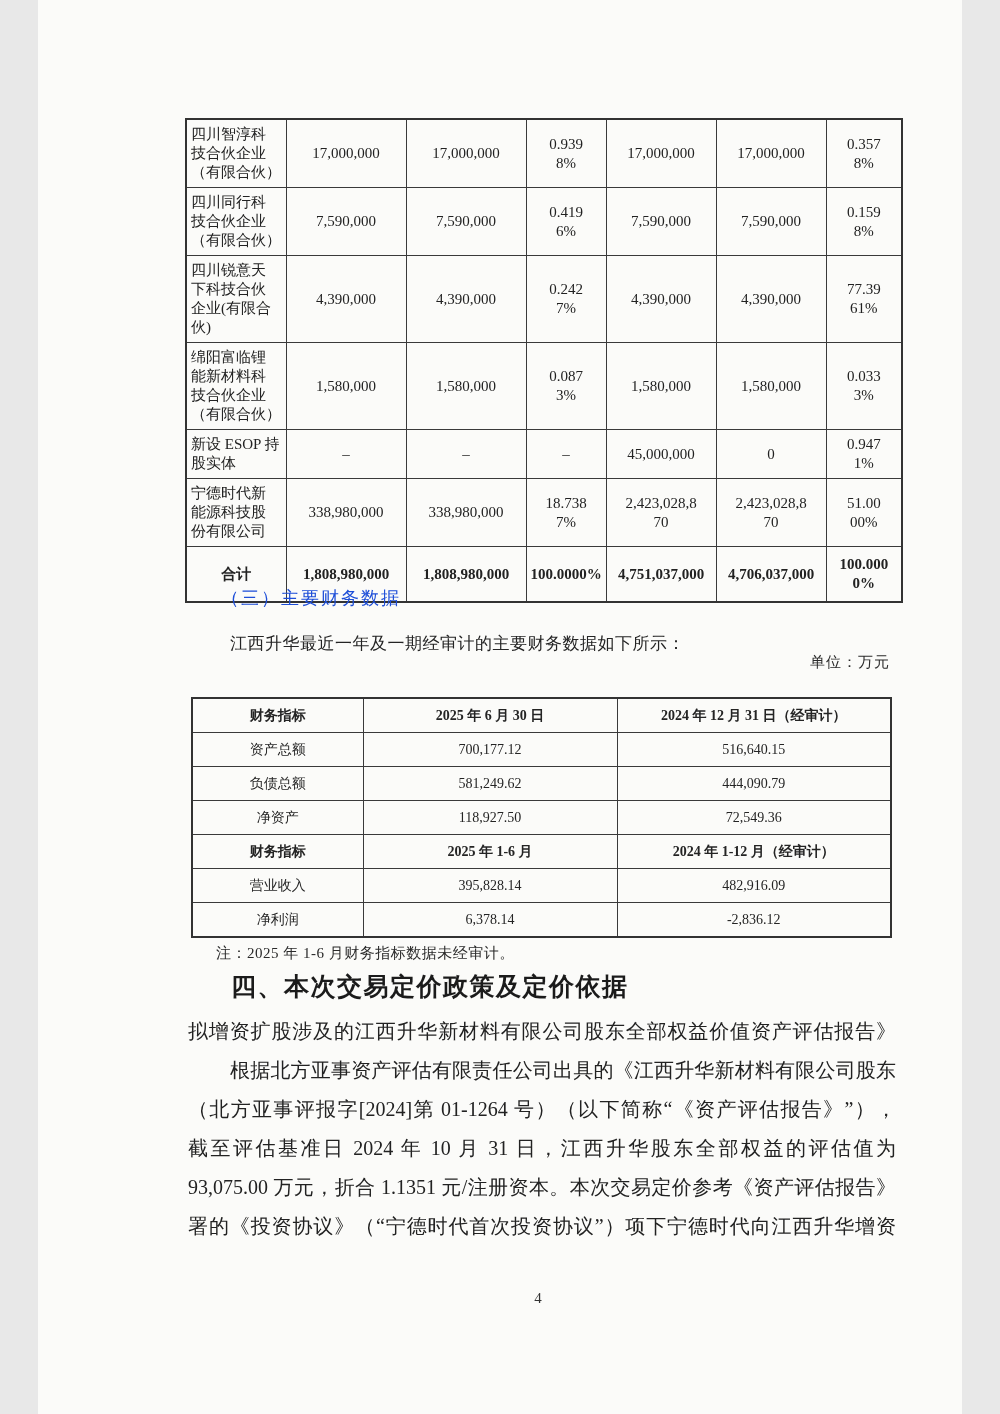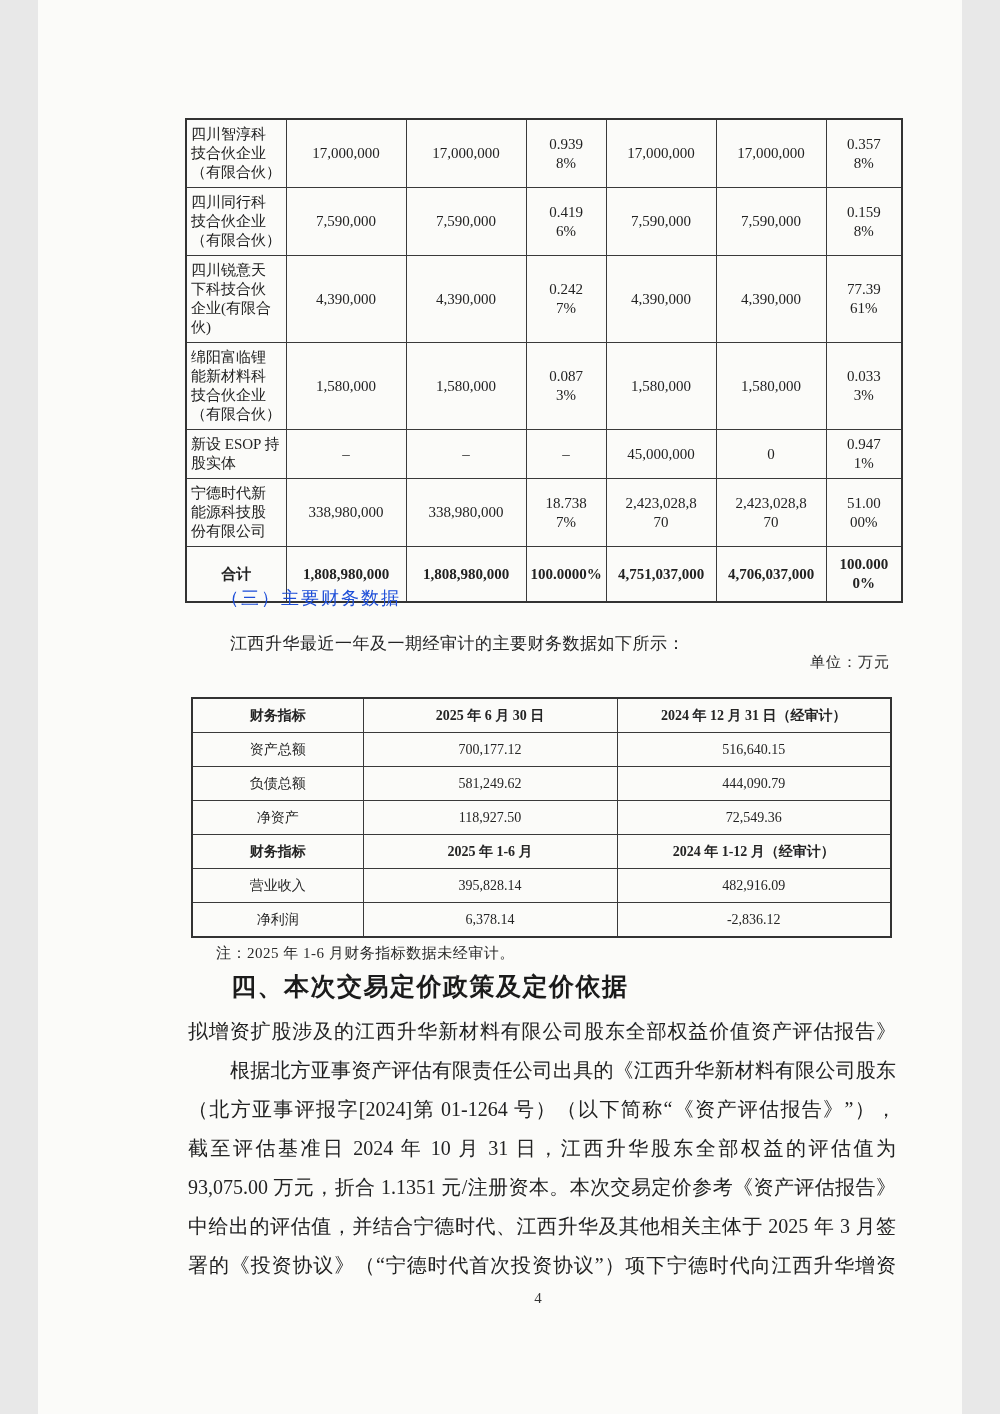--- a/index.html
+++ b/index.html
@@ -195,19 +195,18 @@
   </div>
 
   <div class="note">注：2025 年 1-6 月财务指标数据未经审计。</div>
   <div class="h4-heading">四、本次交易定价政策及定价依据</div>
   <div class="para">
       <div class="bline">拟增资扩股涉及的江西升华新材料有限公司股东全部权益价值资产评估报告》</div>
       <div class="bline first">根据北方亚事资产评估有限责任公司出具的《江西升华新材料有限公司股东</div>
       <div class="bline">（北方亚事评报字[2024]第 01-1264 号）（以下简称“《资产评估报告》”），</div>
       <div class="bline">截至评估基准日 2024 年 10 月 31 日，江西升华股东全部权益的评估值为</div>
       <div class="bline">93,075.00 万元，折合 1.1351 元/注册资本。本次交易定价参考《资产评估报告》</div>
-      <div class="bline">中给出的评估值，并结合宁德时代、江西升华及其他相关主体于 2025 年 3 月签</div>
       <div class="bline">署的《投资协议》（“宁德时代首次投资协议”）项下宁德时代向江西升华增资</div>
     </div>
 
   <div class="page-num">4</div>
 
 </div>
 
 </body></html>

